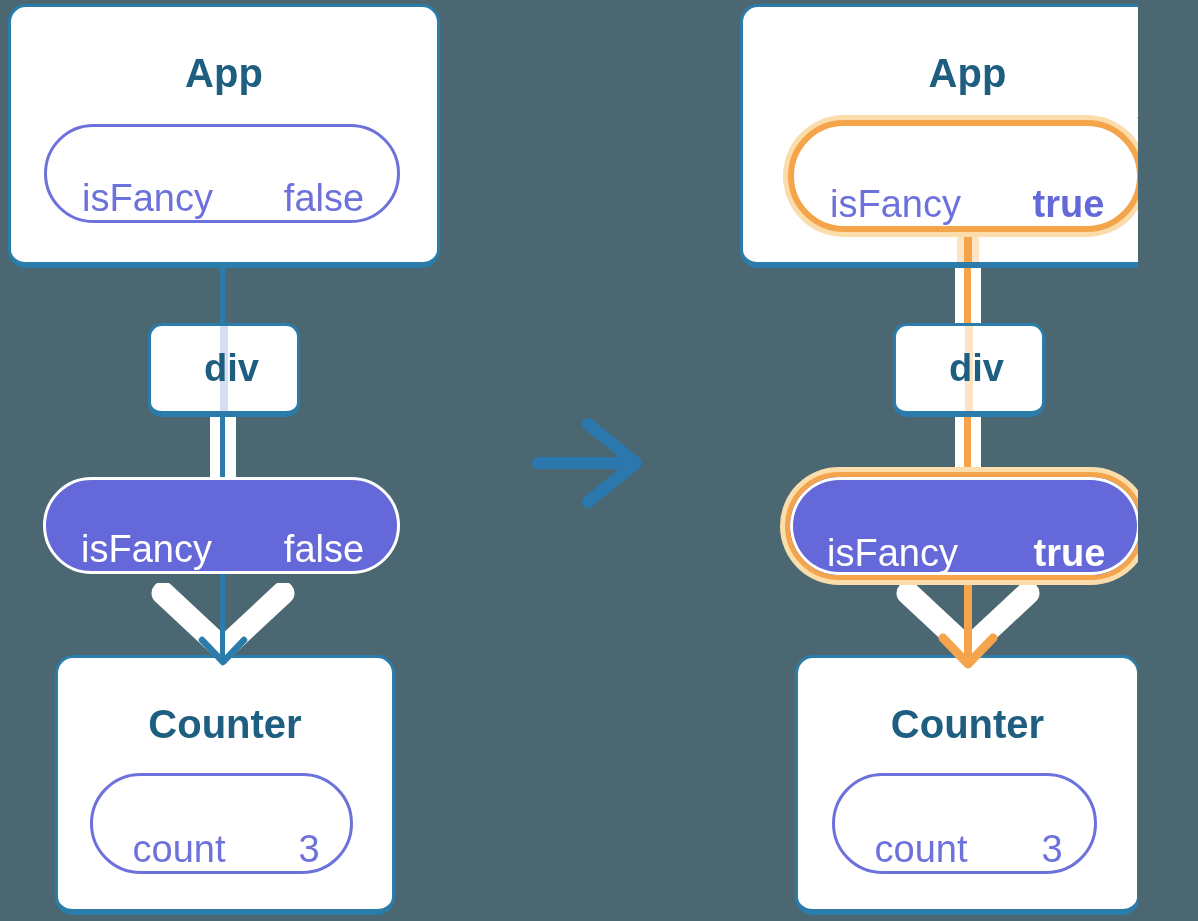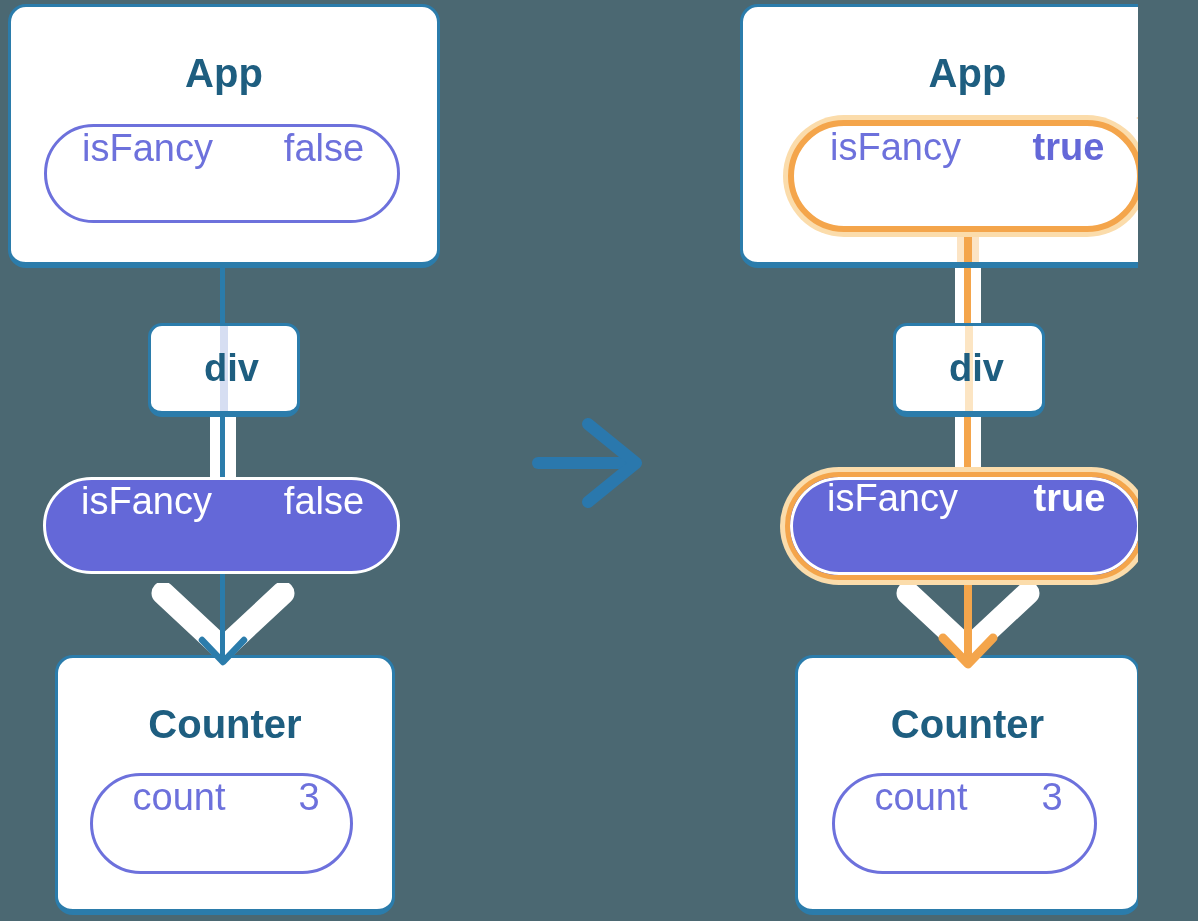--- a/index.html
+++ b/index.html
@@ -30,21 +30,21 @@
     font-size:40px;font-weight:600;color:var(--title);
   }
   .node{
     position:absolute;background:#fff;border:3px solid var(--blue);
     border-bottom-width:6px;border-radius:14px;z-index:2;
     display:flex;align-items:center;justify-content:center;padding-left:15px;
   }
   .node-label{position:relative;z-index:1;font-size:38px;font-weight:600;color:var(--title);}
   .pass{position:absolute;top:0;bottom:0;left:50%;width:8px;margin-left:-4px;z-index:0;}
   .pill{
-    position:absolute;display:flex;align-items:flex-start;border-radius:999px;z-index:5;
+    position:absolute;display:flex;align-items:flex-end;border-radius:999px;z-index:5;
     overflow:hidden;
   }
   .pill-cell{display:flex;align-items:center;justify-content:center;font-size:38px;}
   .pill-divider{flex:0 0 auto;}
   .outline-pill{background:#fff;border:3px solid var(--purple-line);color:var(--purple-line);}
   .outline-pill .pill-divider{width:3px;background:var(--purple-line);}
   .solid-pill{background:var(--purple);border:3px solid #fff;color:#fff;}
   .solid-pill .pill-divider{width:4px;background:#fff;}
   .hl-app-pill{
     background:#fff;border:6px solid var(--orange);color:var(--purple-line);

